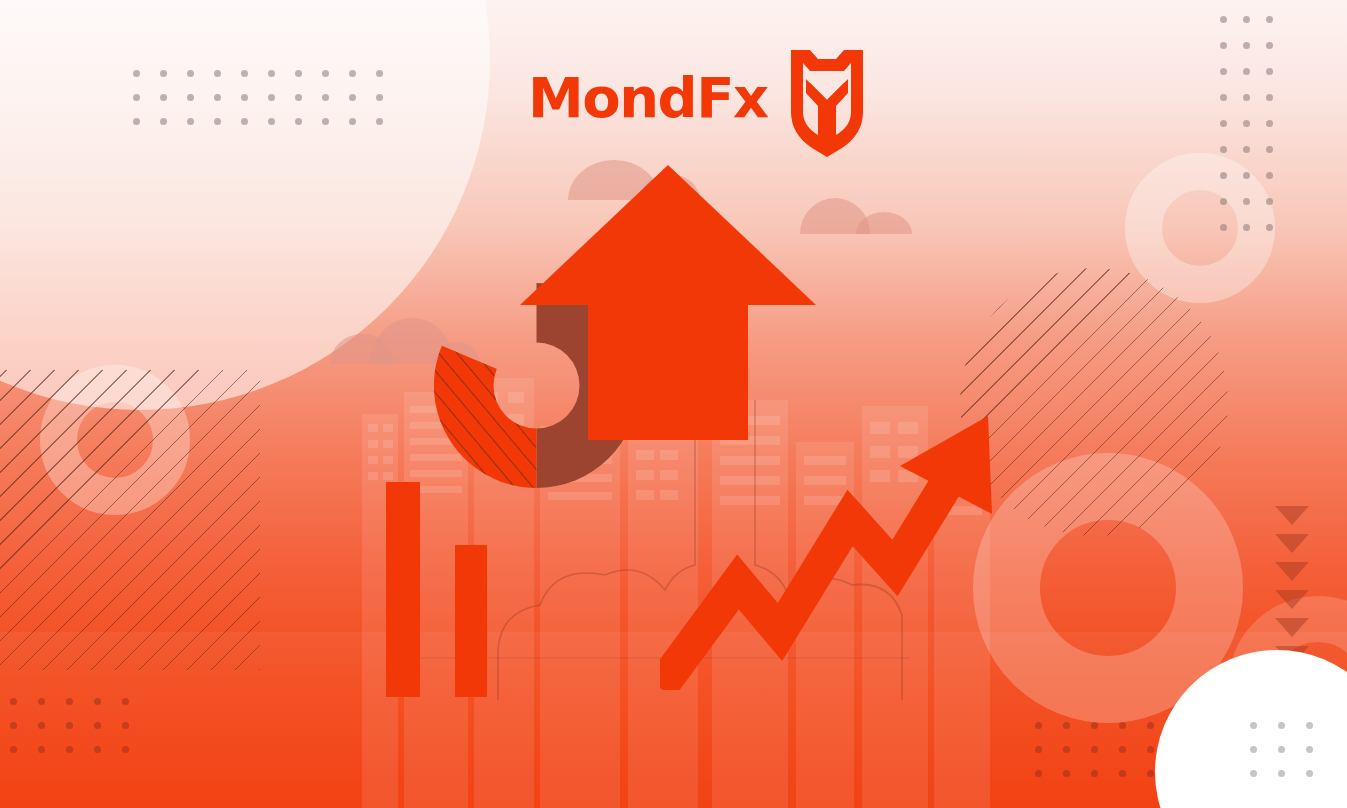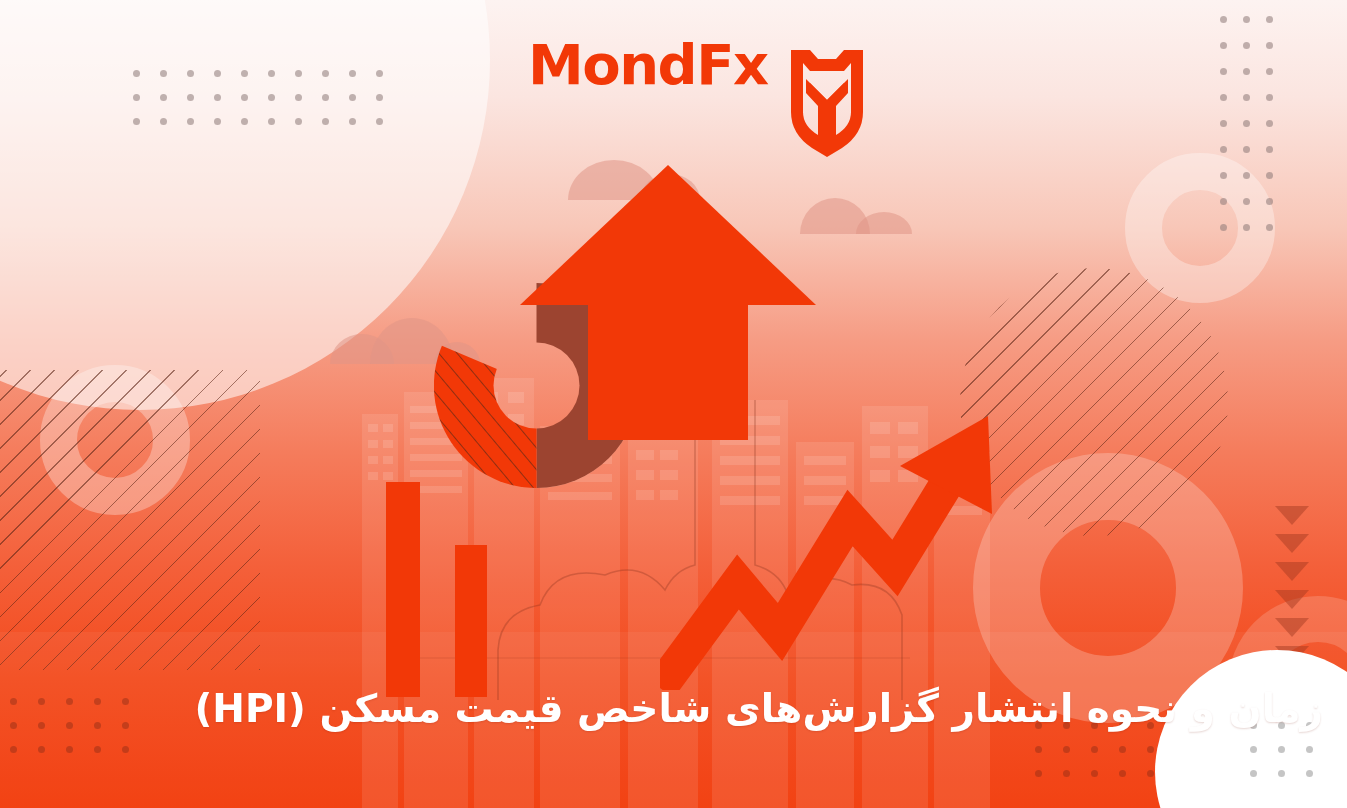--- a/index.html
+++ b/index.html
@@ -139,21 +139,21 @@
   
   .donut{position:absolute;left:434px;top:283px;width:205px;height:205px;}
 
   
   .bar{position:absolute;background:#f23807;}
 
   
   .logo{
     position:absolute;
     left:528px;top:38px;
-    display:flex;align-items:flex-start;gap:18px;
+    display:flex;align-items:center;gap:18px;
   }
   .logo-mark{width:82px;height:120px;flex:0 0 auto;}
   .logo-text{display:flex;flex-direction:column;justify-content:center;direction:ltr;}
   .logo-title{
     font-family:"DejaVu Sans","Liberation Sans",sans-serif;
     font-weight:700;
     font-size:56px;
     line-height:.95;
     letter-spacing:-1.5px;
     color:#f23807;
@@ -466,15 +466,14 @@
                L58 12 L50 21 L32 21 L24 12 Z
                M17 25 L24 33 L58 33 L65 25 L65 74 Q65 88 50 97 L50 68 L62 55
                L62 41 L41 62 L20 41 L20 55 L32 68 L32 97 Q17 88 17 74 Z" fill="#f23807" fill-rule="evenodd"></path>
       <path d="M24 45 L41 62 L58 45 L58 57 L47 68 L47 100 L41 104 L35 100 L35 68 L24 57 Z" fill="#f23807"></path>
     </svg>
     <div class="logo-text">
       <div class="logo-title">MondFx</div>
     </div>
   </div>
 
-  <h1 class="headline">زمان و نحوه انتشار گزارش‌های شاخص قیمت مسکن (HPI)</h1>
 
 </div>
 
 </body></html>

